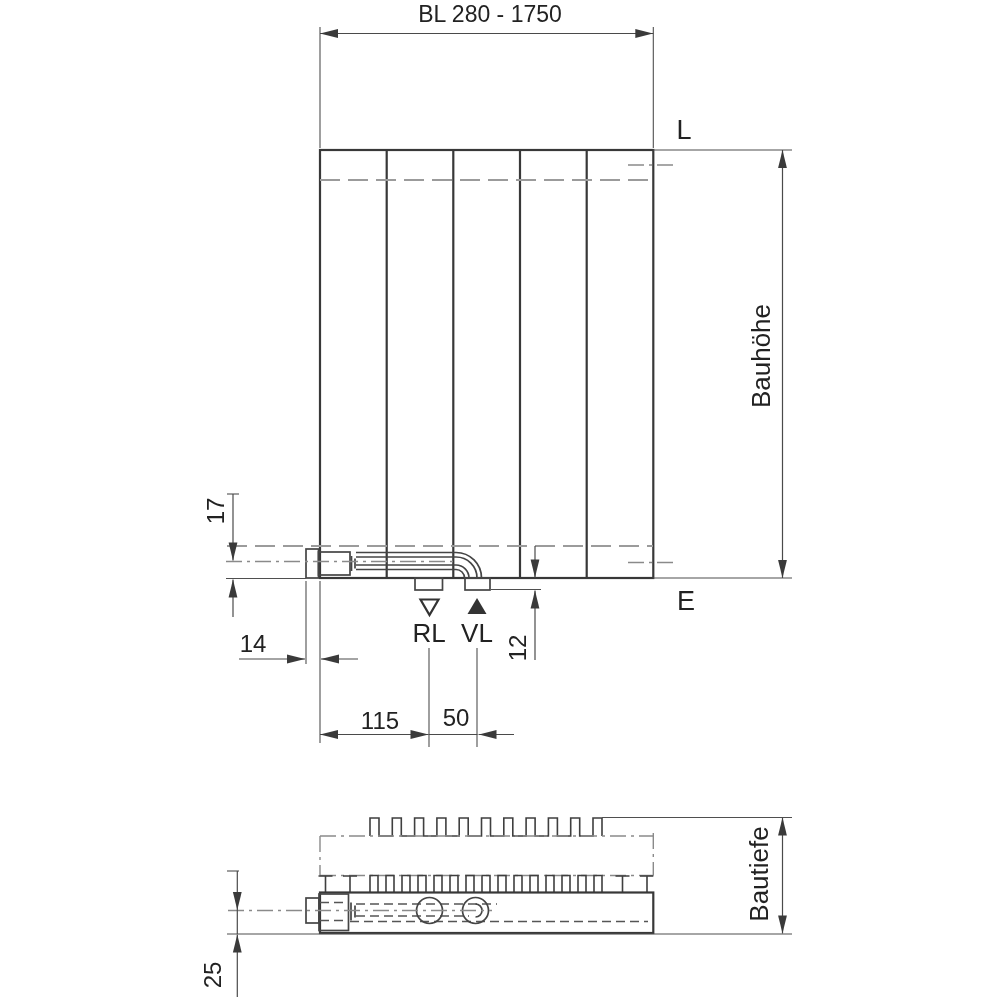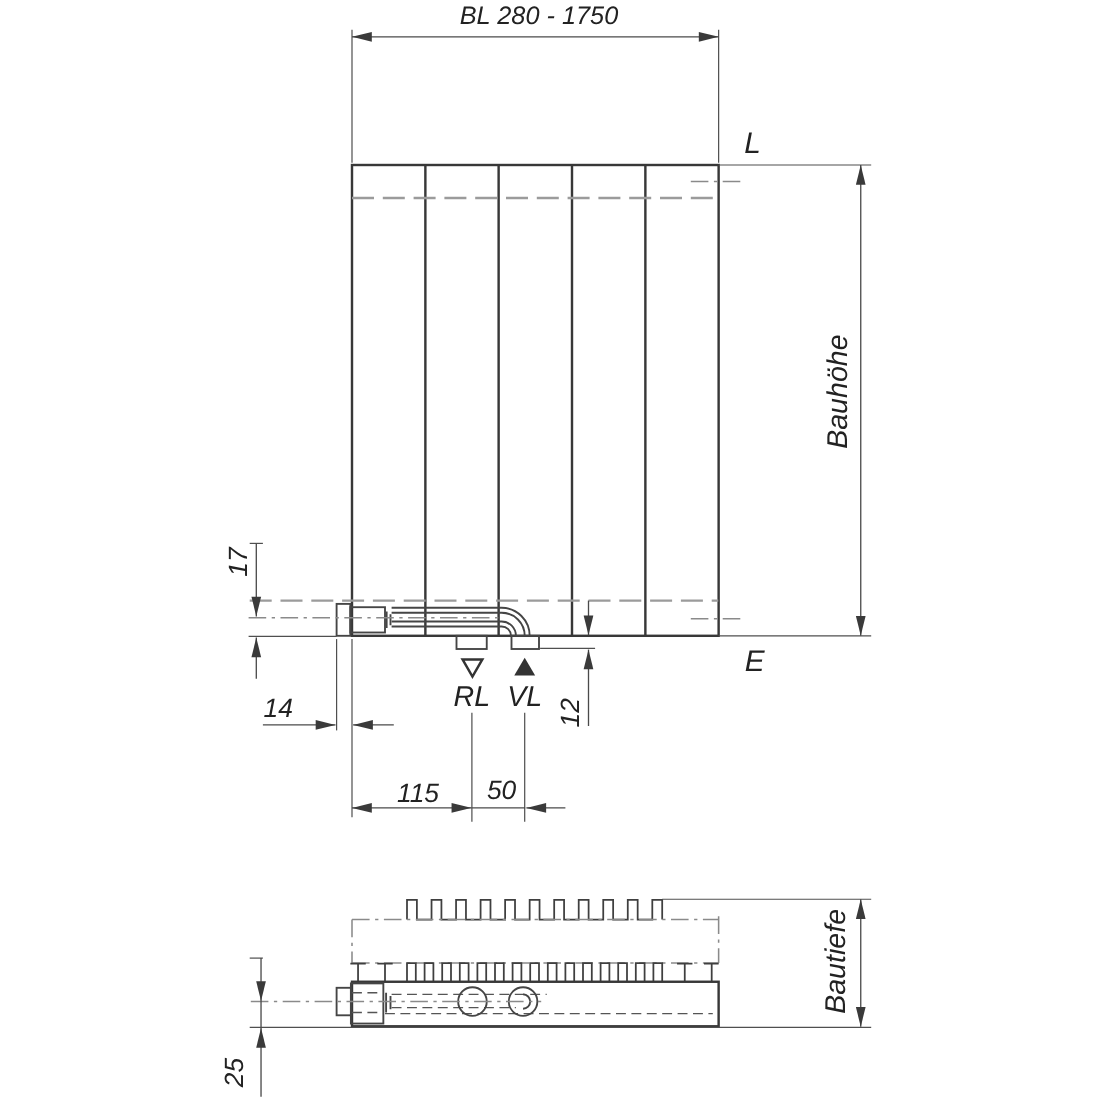--- a/index.html
+++ b/index.html
@@ -1,16 +1,16 @@
 <!DOCTYPE html>
 <html><head>
 <meta charset="utf-8">
 <style>
   html,body { margin:0; padding:0; background:#ffffff; }
-  .stage { width:1000px; height:1000px; position:relative; background:#fff;font-style:italic; }
+  .stage { width:1000px; height:1000px; position:relative; background:#fff; }
   svg { display:block; }
   text { font-family:"Liberation Sans","DejaVu Sans",sans-serif; fill:#222; }
   .t23 { font-size:23px; }
   .t24 { font-size:24px; }
   .t26 { font-size:26px; }
   .t27 { font-size:27px; }
   .outline   { stroke:#383838; stroke-width:2.2; fill:none; }
   .solid2    { stroke:#454545; stroke-width:1.7; fill:none; }
   .thin      { stroke:#4f4f4f; stroke-width:1.1; fill:none; }
   .dim       { stroke:#4a4a4a; stroke-width:1.2; fill:none; }

